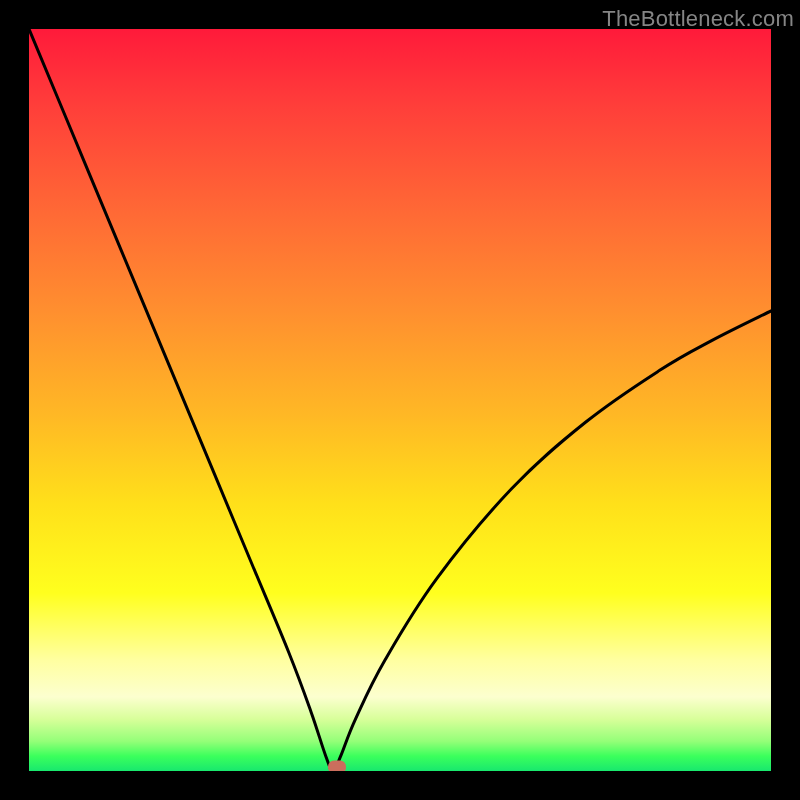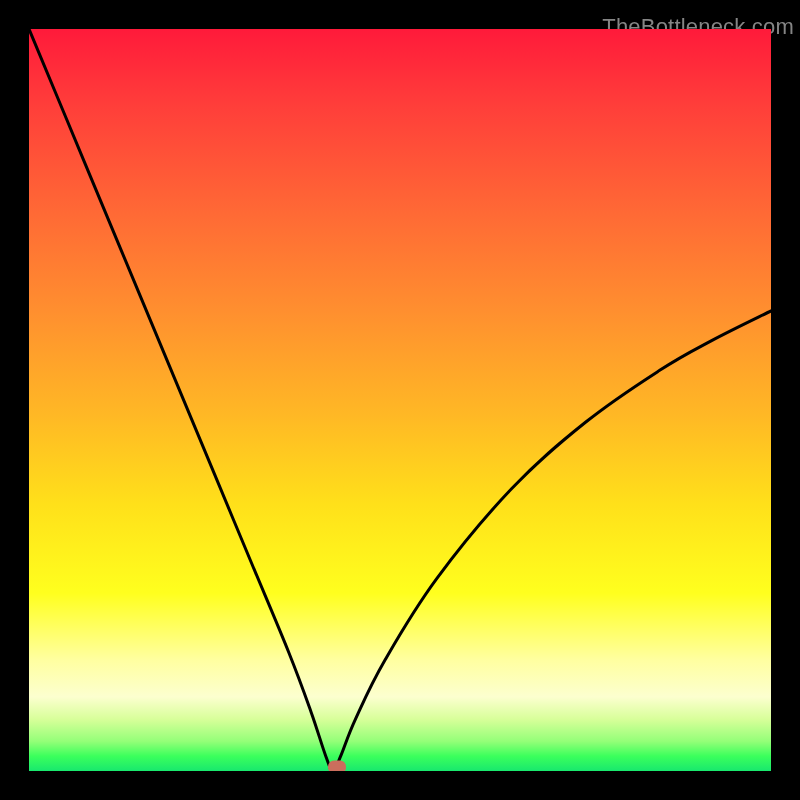--- a/index.html
+++ b/index.html
@@ -49,21 +49,21 @@
     position: absolute;
     width: 18px;
     height: 13px;
     border-radius: 6px;
     background: #cb6e5d;
     transform: translate(-50%, -50%);
     pointer-events: none;
   }
   .watermark {
     position: absolute;
-    top: 14px;
+    top: 6px;
     right: 6px;
     color: #858585;
     font-size: 22px;
     font-weight: 500;
     letter-spacing: 0.2px;
     user-select: none;
   }
 </style>
 </head>
 <body>

